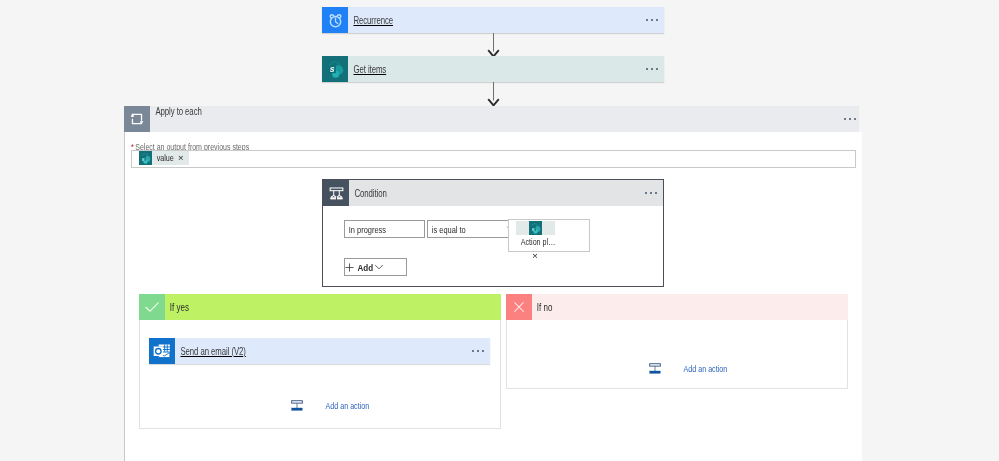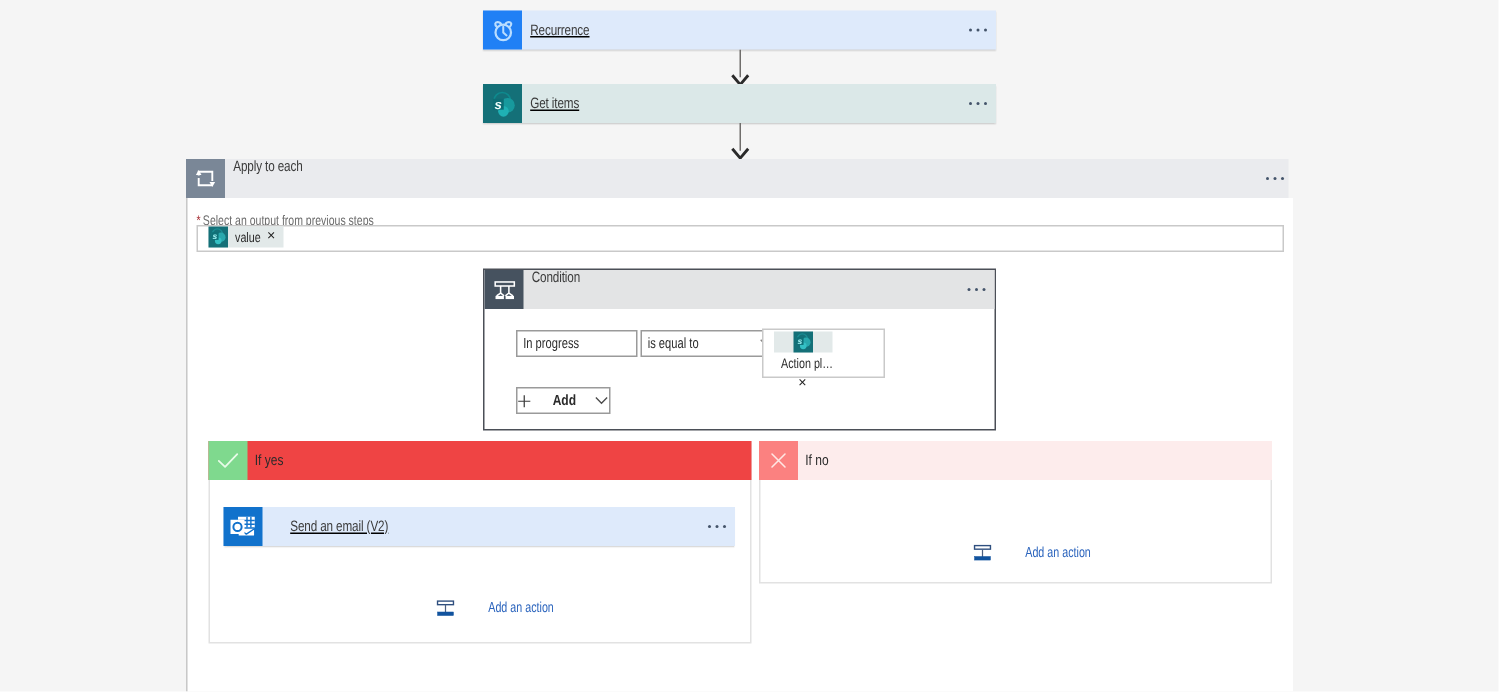--- a/index.html
+++ b/index.html
@@ -33,29 +33,29 @@
 
   .token{position:absolute;display:flex;align-items:center;background:#e2e9e9;height:14px;}
   .token .tk-ic{width:13px;height:14px;flex:0 0 13px;}
   .token .tk-tx{font-size:9.2px;color:#2b2b2b;padding:0 0 0 6px;white-space:nowrap;line-height:14px;
                 transform:scaleX(0.78);transform-origin:left center;
                 display:inline-block;overflow:visible;}
   .token .tk-x{font-size:9.5px;color:#1f1f1f;padding:0 5px 0 4px;line-height:14px;}
 
   
   #cond-box{position:absolute;border:1px solid #4b4f57;background:#fff;box-sizing:border-box;}
-  #cond-header{position:absolute;display:flex;background:#e3e4e5;}
+  #cond-header{position:absolute;display:flex;align-items:center;background:#e3e4e5;}
 
   .ctrl{position:absolute;box-sizing:border-box;border:1px solid #9a9a9a;background:#fff;
         font-size:9.8px;color:#2b2b2b;display:flex;align-items:center;}
   .ctrl span.v{padding-left:5px;transform:scaleX(0.76);transform-origin:left center;white-space:nowrap;}
   .chev{position:absolute;right:5px;top:50%;transform:translateY(-50%);}
 
   .btn{position:absolute;box-sizing:border-box;border:1px solid #9a9a9a;background:#fff;
-       display:flex;align-items:center;justify-content:space-between;gap:2px;}
+       display:flex;align-items:center;justify-content:flex-start;gap:2px;}
   .btn .bl{font-size:9.8px;font-weight:bold;color:#2b2b2b;transform:scaleX(0.82);transform-origin:center;width:16px;text-align:center;}
 
   
   .branch{position:absolute;box-sizing:border-box;border:1px solid #e2e2e2;background:#fff;}
   .branch-header{position:absolute;display:flex;align-items:center;}
   .branch-badge{width:26px;height:26px;flex:0 0 26px;display:flex;align-items:center;justify-content:center;}
   .branch-title{font-size:10px;color:#2b2b2b;padding-left:6px;
                 transform:scaleX(0.80);transform-origin:left center;}
 
   .addaction{position:absolute;display:flex;align-items:center;gap:20px;}
@@ -205,30 +205,30 @@
   <svg width="9" height="9" viewBox="0 0 12 12">
     <path d="M6 0.6 V11.4 M0.6 6 H11.4" stroke="#3b3b3b" stroke-width="1.1"></path>
   </svg>
   <span class="bl">Add</span>
   <svg width="10" height="6" viewBox="0 0 12 8">
     <path d="M1 1.4 L6 6.5 L11 1.4" stroke="#4a4a4a" stroke-width="1.15" fill="none"></path>
   </svg>
 </div>
 
 <div class="branch" style="left:139px;top:294px;width:362px;height:135px;"></div>
-<div class="branch-header" style="left:139px;top:294px;width:362px;height:26px;background:#ef4444;align-items:center;">
+<div class="branch-header" style="left:139px;top:294px;width:362px;height:26px;background:#bef264;align-items:center;">
   <div class="branch-badge" style="background:#7fd98e;">
     <svg width="18" height="18" viewBox="0 0 24 24" fill="none" stroke="#e8fbe8" stroke-width="1.6">
       <path d="M3.8 12.4 L9.4 17.6 L20.2 6.4" stroke-linecap="round" stroke-linejoin="round"></path>
     </svg>
   </div>
   <div class="branch-title">If yes</div>
 </div>
 
-<div class="card" id="card-email" style="left:149px;top:338px;width:341px;height:26px;background:#deeafb;gap:13px;">
+<div class="card" id="card-email" style="left:149px;top:338px;width:341px;height:26px;background:#deeafb;">
   <div class="icon-sq" style="background:#1172cc;">
     <svg width="20" height="20" viewBox="0 0 24 24">
 
       <rect x="8" y="4.2" width="13.4" height="15.6" fill="#ffffff"></rect>
       <g stroke="#1172cc" stroke-width="1.15">
         <path d="M15.2 4.2 V12.8"></path>
         <path d="M8 7.2 H21.4 M8 10.2 H21.4 M8 13.2 H21.4"></path>
         <path d="M18.3 4.2 V12.8"></path>
       </g>
       <path d="M8 13.6 L14.7 18.1 L21.4 13.6 V19.8 H8 Z" fill="#ffffff" stroke="#1172cc" stroke-width="1.1" stroke-linejoin="round"></path>

